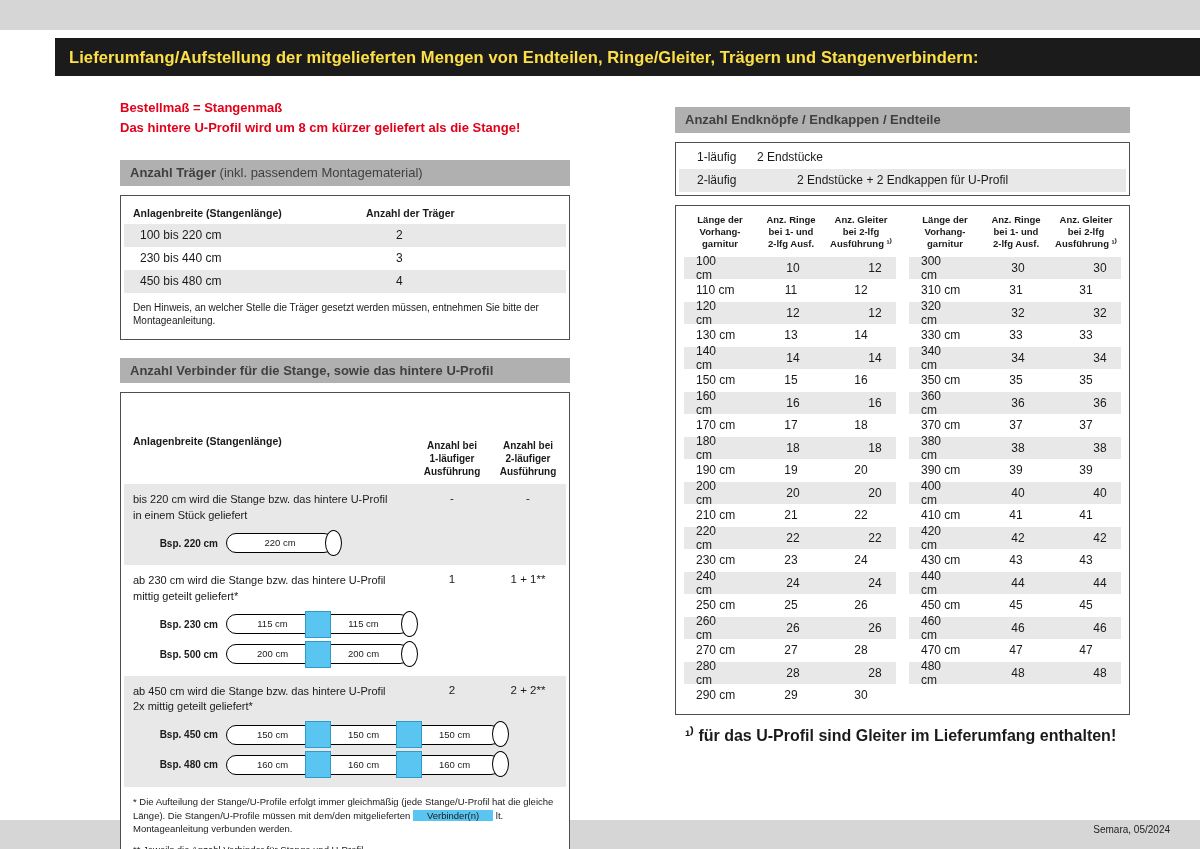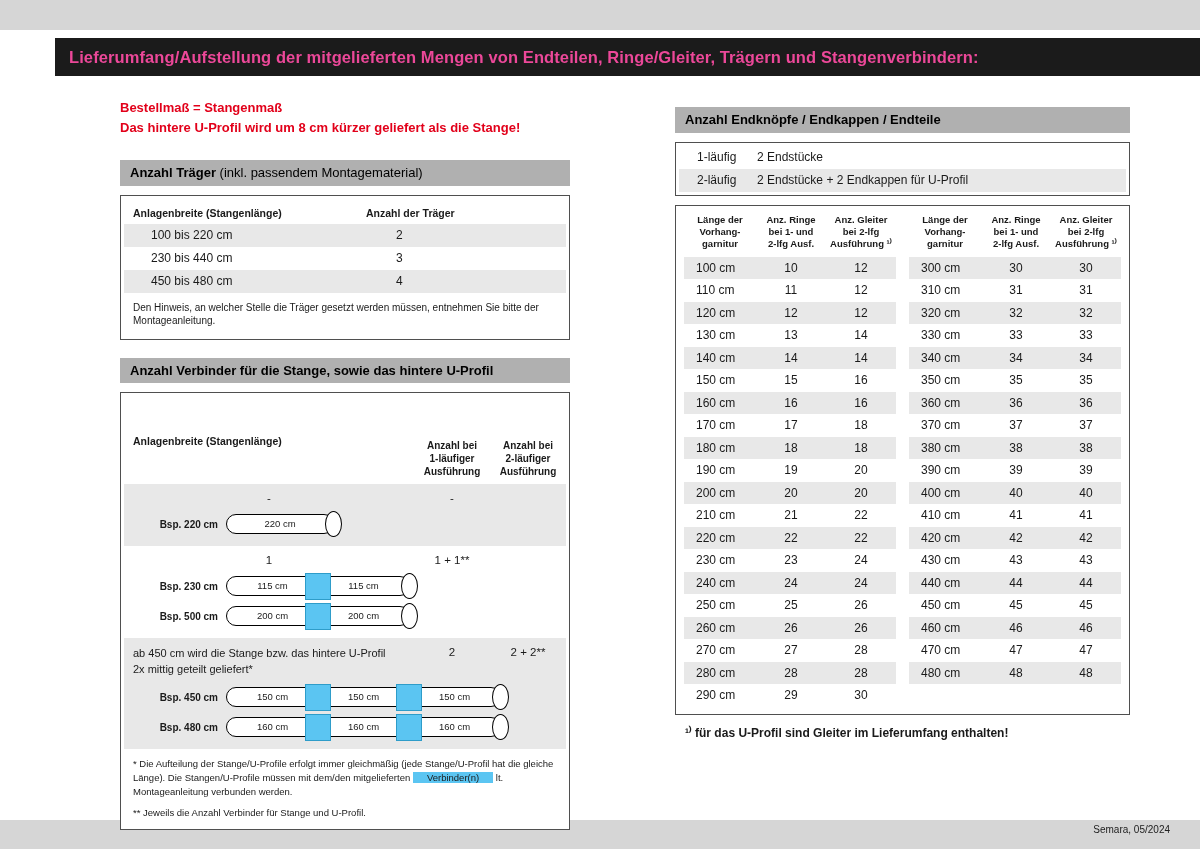--- a/index.html
+++ b/index.html
@@ -11,45 +11,45 @@
   body{
     background:#d6d6d6;
     font-family:"Liberation Sans", sans-serif;
     color:#1a1a1a;
     position:relative;
     overflow:hidden;
   }
   .sheet{position:absolute; left:0; top:30px; width:1200px; height:790px; background:#ffffff;}
   .topbar{
     position:absolute; left:55px; top:38px; width:1145px; height:38px;
-    background:var(--dark); color:#ec4899; display:flex; align-items:center;
+    background:var(--dark); color:#fde047; display:flex; align-items:center;
     padding-left:14px; font-weight:bold; font-size:16.5px; letter-spacing:.1px;
   }
   .col-left{position:absolute; left:120px; top:98px; width:450px;}
   .col-right{position:absolute; left:675px; top:107px; width:455px;}
 
   .notice{color:var(--red); font-weight:bold; font-size:13px; line-height:1.55; margin-bottom:22px;}
 
   .secbar{
-    background:var(--bar); color:#000000; font-size:13px;
+    background:var(--bar); color:#404040; font-size:13px;
     padding:5px 10px; line-height:1.2;
   }
   .secbar .b, .secbar.b{font-weight:bold;}
   .mt{margin-top:18px;}
 
   .frame{border:1px solid var(--border); background:#fff; padding:3px; margin-top:9px;}
 
   
   .t-head{display:flex; padding:8px 0 5px 9px; font-size:10.5px; font-weight:bold;}
   .t-head .tr-c1{flex:1;}
   .t-head .tr-c2{width:200px;}
   .tr-row{display:flex; height:23px; align-items:center; font-size:12px;}
-  .tr-row .tr-c1{flex:1; padding-left:27px;}
+  .tr-row .tr-c1{flex:1; padding-left:16px;}
   .tr-row .tr-c2{width:200px; padding-left:30px;}
-  .stripe{background:var(--stripe);}
+  .stripe{background:var(--stripe);gap:40px;}
   .note{font-size:10px; line-height:1.35; padding:8px 9px 8px 9px;}
 
   
   .v-head{display:grid; grid-template-columns:1fr 76px 76px; align-items:center; padding:7px 0 6px;}
   .vh1{padding-left:9px; font-size:10.5px; font-weight:bold;}
   .vh2{font-size:10px; font-weight:bold; text-align:center; white-space:pre-line; line-height:1.3;margin-top:36px;}
   .vblock{padding:8px 0 7px;}
   .vb-top{display:grid; grid-template-columns:1fr 76px 76px;}
   .vb-text{padding-left:9px; font-size:11px; line-height:1.4; white-space:pre-line;}
   .vb-c{text-align:center; font-size:11.5px;}
@@ -75,21 +75,21 @@
   .rgroup{width:212px;}
   .rg-head{display:flex; padding:4px 0 6px; font-size:9.5px; font-weight:bold; line-height:1.3;}
   .rg-head > div{text-align:center; white-space:pre-line;}
   .rh0{width:72px;}
   .rh1{width:70px;}
   .rh2{width:70px;}
   .r-row{display:flex; height:22.5px; align-items:center; font-size:12px;}
   .rc0{width:72px; padding-left:12px;}
   .rc1{width:70px; text-align:center;}
   .rc2{width:70px; text-align:center;}
-  .rfoot{margin-top:9px; padding-left:10px; font-size:12px; font-weight:bold;}
+  .rfoot{margin-top:9px; padding-left:10px; font-size:16px; font-weight:bold;}
 
   .footer{position:absolute; top:824px; right:30px; font-size:10px; color:#222;}
 </style>
 </head>
 <body>
 
 <div class="sheet"></div>
 
 <div class="topbar">
   <span>Lieferumfang/Aufstellung der mitgelieferten Mengen von Endteilen, Ringe/Gleiter, Trägern und Stangenverbindern:</span>
@@ -138,36 +138,40 @@
       <div class="vh2">Anzahl bei
 1-läufiger
 Ausführung</div>
       <div class="vh2">Anzahl bei
 2-läufiger
 Ausführung</div>
     </div>
 
     <div class="vblock stripe">
       <div class="vb-top">
+        <div class="vb-text">bis 220 cm wird die Stange bzw. das hintere U-Profil
+in einem Stück geliefert</div>
         <div class="vb-c">-</div>
         <div class="vb-c">-</div>
       </div>
       <div class="examples">
           <div class="example">
             <div class="ex-label">Bsp. 220 cm</div>
             <div class="rod-body">
               <div class="seg" style="width: 106px;">220 cm</div>
               <div class="endcap"></div>
             </div>
           </div>
         </div>
     </div>
 
     <div class="vblock">
       <div class="vb-top">
+        <div class="vb-text">ab 230 cm wird die Stange bzw. das hintere U-Profil
+mittig geteilt geliefert*</div>
         <div class="vb-c">1</div>
         <div class="vb-c">1 + 1**</div>
       </div>
       <div class="examples">
           <div class="example">
             <div class="ex-label">Bsp. 230 cm</div>
             <div class="rod-body">
               <div class="seg" style="width: 91px;">115 cm</div>
               <div class="connector" style="left: 78px;"></div>
               <div class="seg" style="width: 91px;">115 cm</div>

